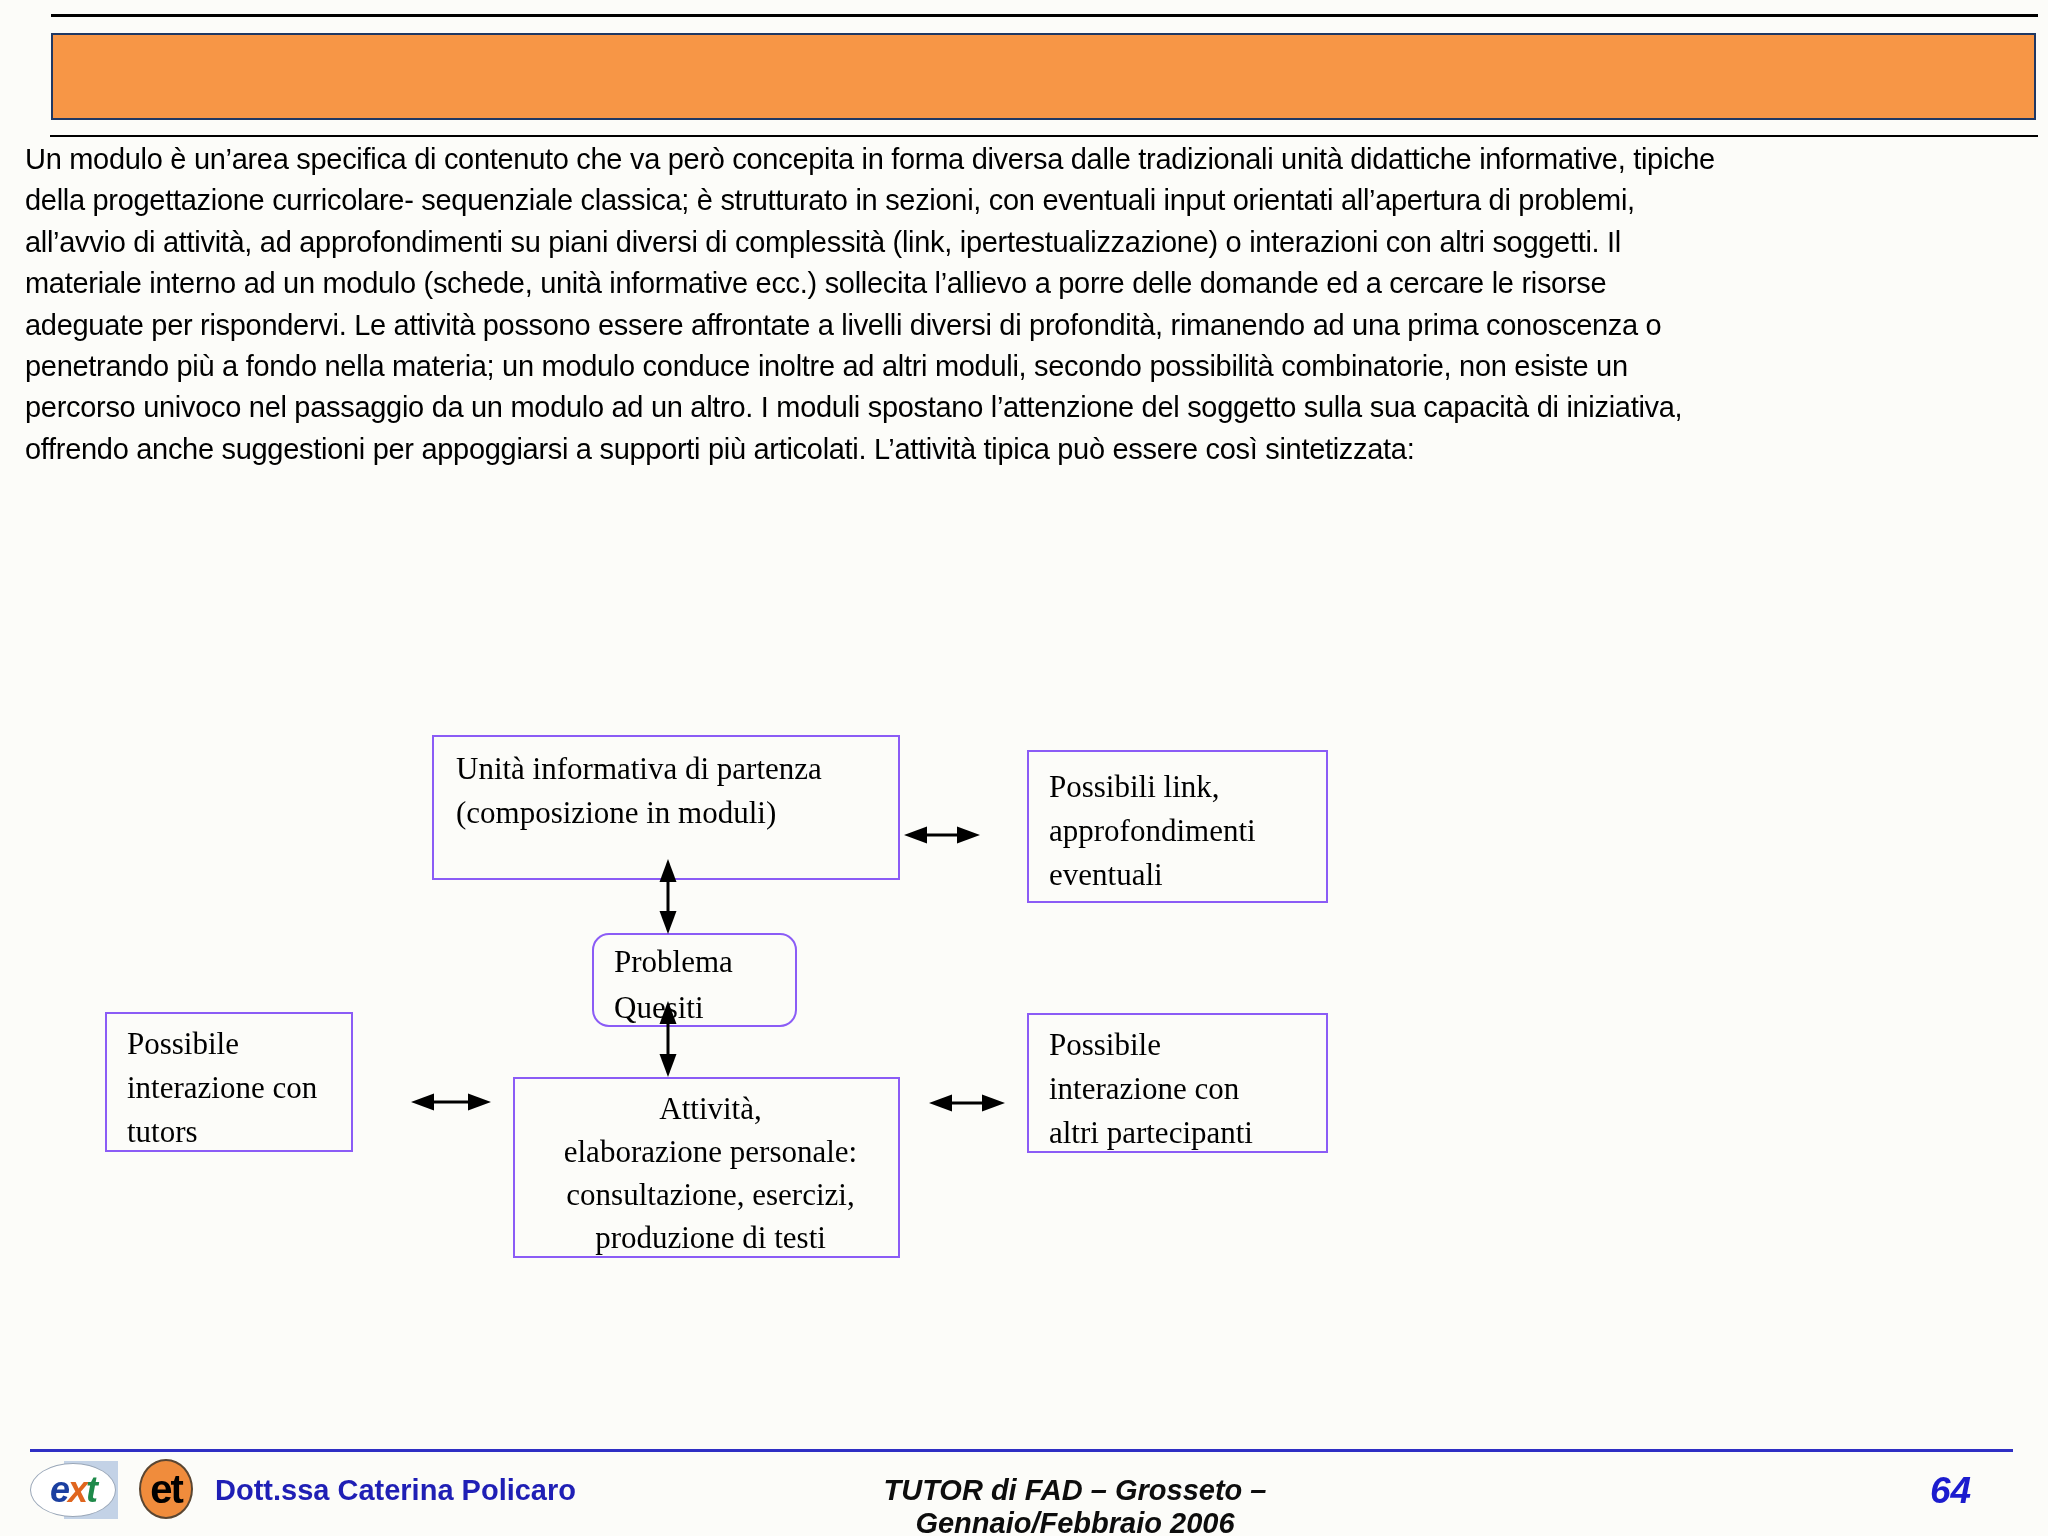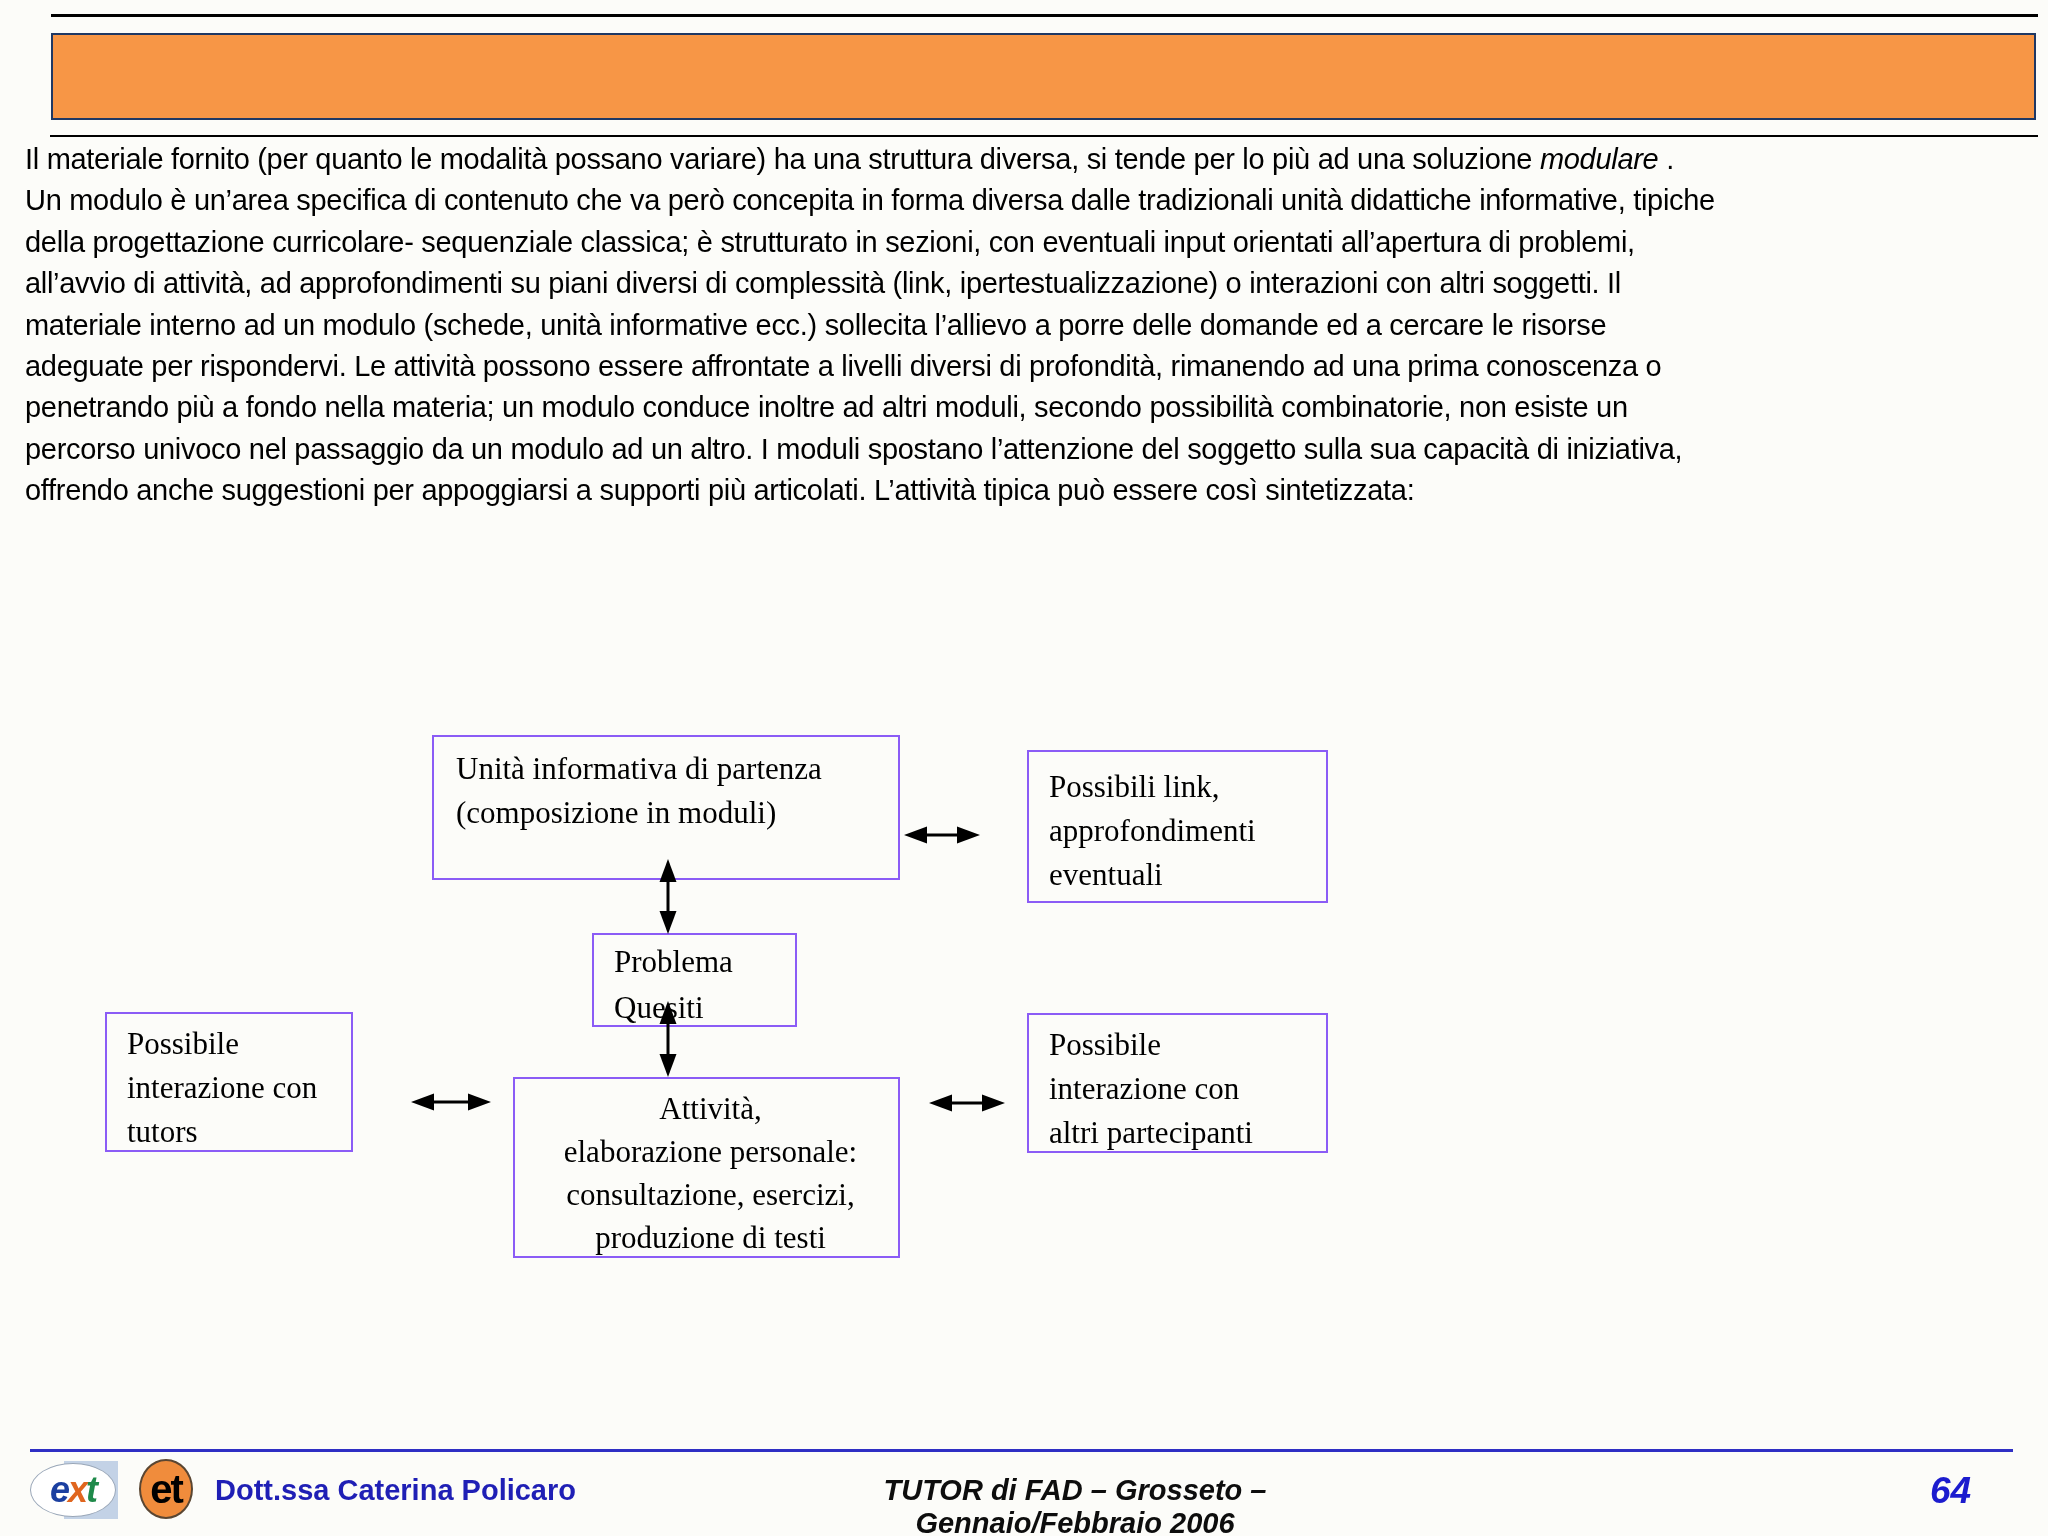--- a/index.html
+++ b/index.html
@@ -19,21 +19,21 @@
     font-size:29px;line-height:41.4px;letter-spacing:-0.3px;color:#000;}
   .para .rest{white-space:pre;}
   .para .ital{font-style:italic;}
 
   
   .dbox{position:absolute;border:2px solid #8b5cf6;box-sizing:border-box;
     font-family:"Liberation Serif", serif;font-size:31px;line-height:44px;
     color:#000;white-space:pre-line;}
   .dbox-unit{left:432px;top:735px;width:468px;height:145px;padding:10px 0 0 22px;}
   .dbox-links{left:1027px;top:750px;width:301px;height:153px;padding:13px 0 0 20px;}
-  .dbox-problem{left:592px;top:933px;width:205px;height:94px;padding:4px 0 15px 20px;line-height:46px;}
+  .dbox-problem{left:592px;top:933px;width:205px;height:94px;padding:4px 0 15px 20px;line-height:46px;border-radius:17px;}
   .dbox-tutors{left:105px;top:1012px;width:248px;height:140px;padding:8px 0 0 20px;}
   .dbox-activity{left:513px;top:1077px;width:387px;height:181px;padding:8px 0 0 8px;
     text-align:center;line-height:43px;}
   .dbox-participants{left:1027px;top:1013px;width:301px;height:140px;padding:8px 0 0 20px;}
 
   .arrow{position:absolute;z-index:5;}
 
   
   .footer-rule{position:absolute;left:30px;top:1449px;width:1983px;height:3px;background:#2F2FC4;}
   .logo-ext{position:absolute;left:28px;top:1461px;width:90px;height:58px;
@@ -56,21 +56,20 @@
     font-size:37px;font-weight:bold;font-style:italic;color:#1C1CCE;}
 </style>
 </head>
 <body>
 
 <div class="top-rule"></div>
 <div class="title-bar"></div>
 <div class="under-rule"></div>
 
 <div class="para">
-  <div><span>Il materiale fornito (per quanto le modalità possano variare) ha una struttura diversa, si tende per lo più ad una soluzione </span><span class="ital">modulare</span><span> .</span></div>
   <div class="rest">Un modulo è un’area specifica di contenuto che va però concepita in forma diversa dalle tradizionali unità didattiche informative, tipiche
 della progettazione curricolare- sequenziale classica; è strutturato in sezioni, con eventuali input orientati all’apertura di problemi,
 all’avvio di attività, ad approfondimenti su piani diversi di complessità (link, ipertestualizzazione) o interazioni con altri soggetti. Il
 materiale interno ad un modulo (schede, unità informative ecc.) sollecita l’allievo a porre delle domande ed a cercare le risorse
 adeguate per rispondervi. Le attività possono essere affrontate a livelli diversi di profondità, rimanendo ad una prima conoscenza o
 penetrando più a fondo nella materia; un modulo conduce inoltre ad altri moduli, secondo possibilità combinatorie, non esiste un
 percorso univoco nel passaggio da un modulo ad un altro. I moduli spostano l’attenzione del soggetto sulla sua capacità di iniziativa,
 offrendo anche suggestioni per appoggiarsi a supporti più articolati. L’attività tipica può essere così sintetizzata:</div>
 </div>
 

